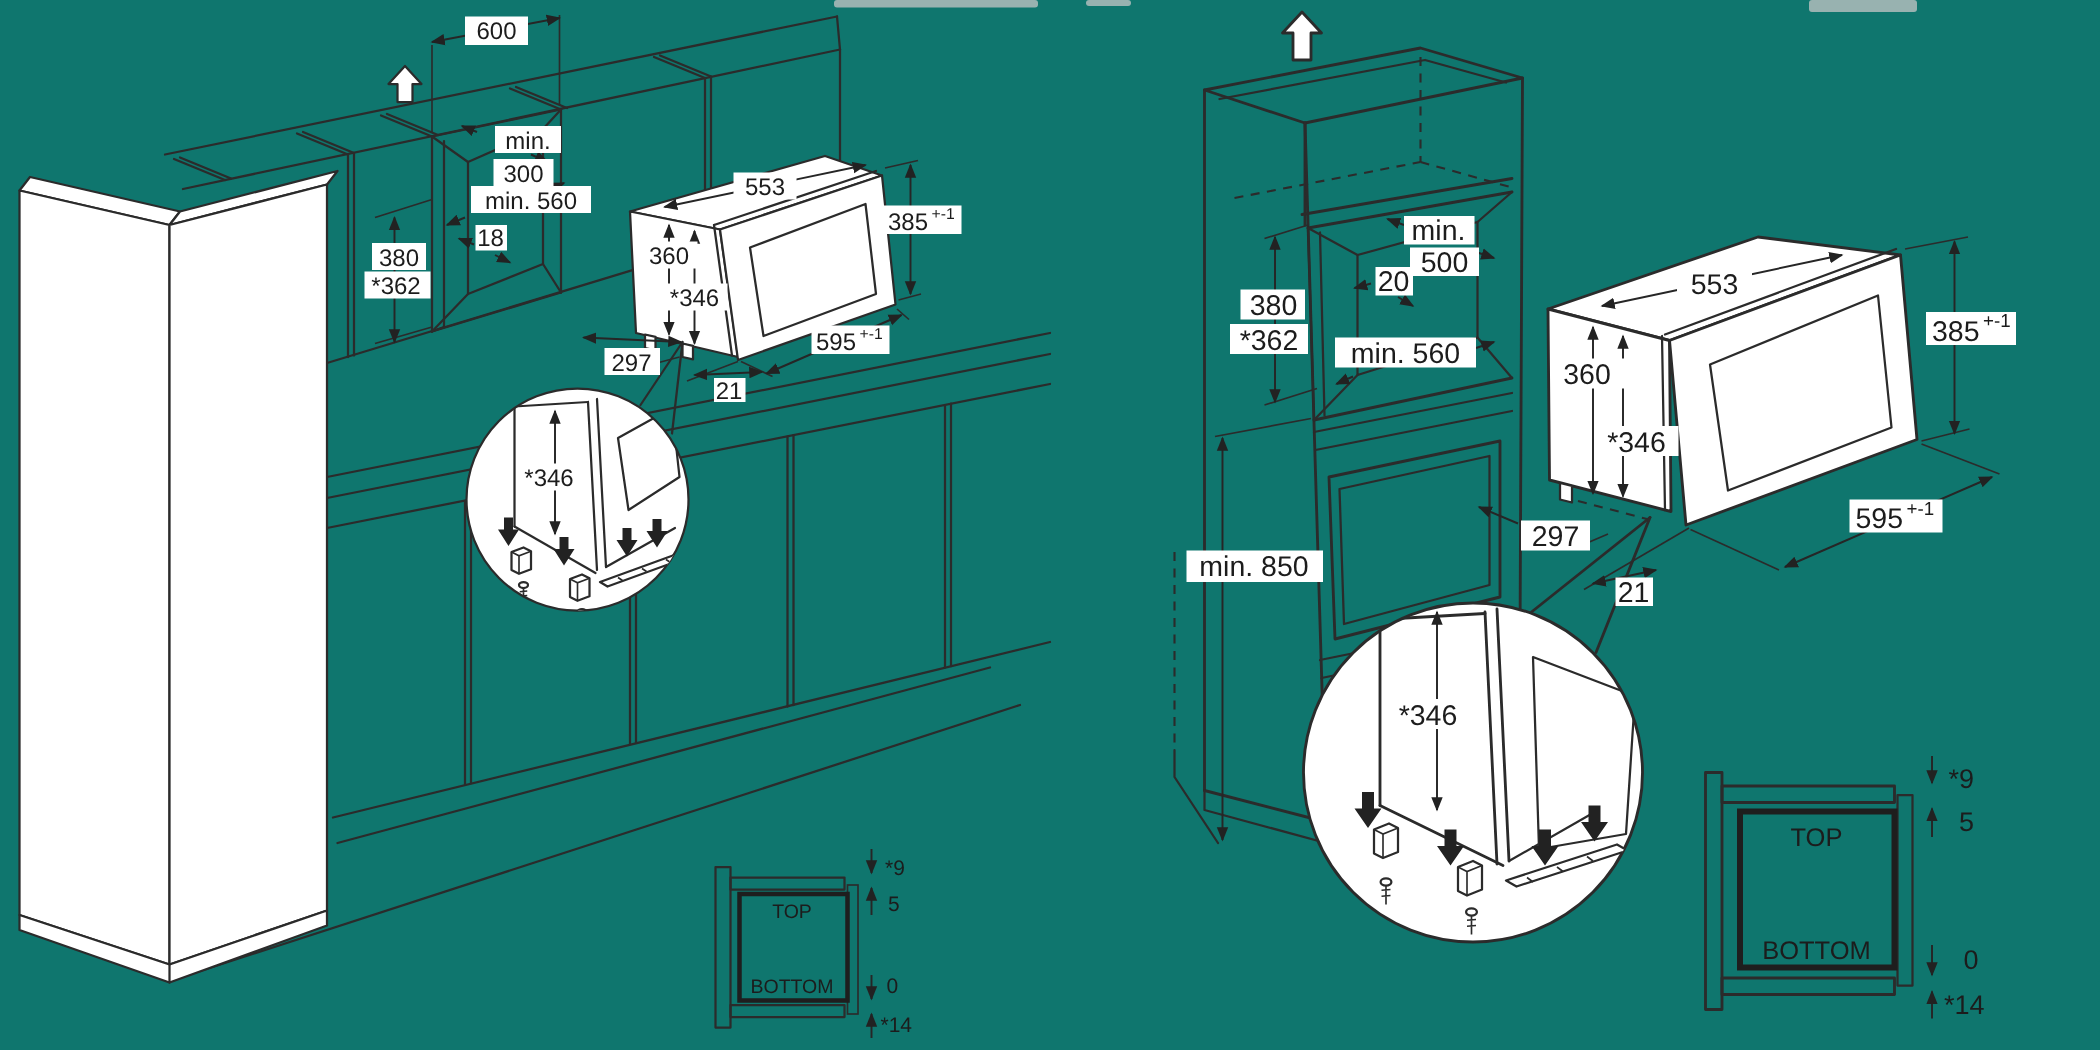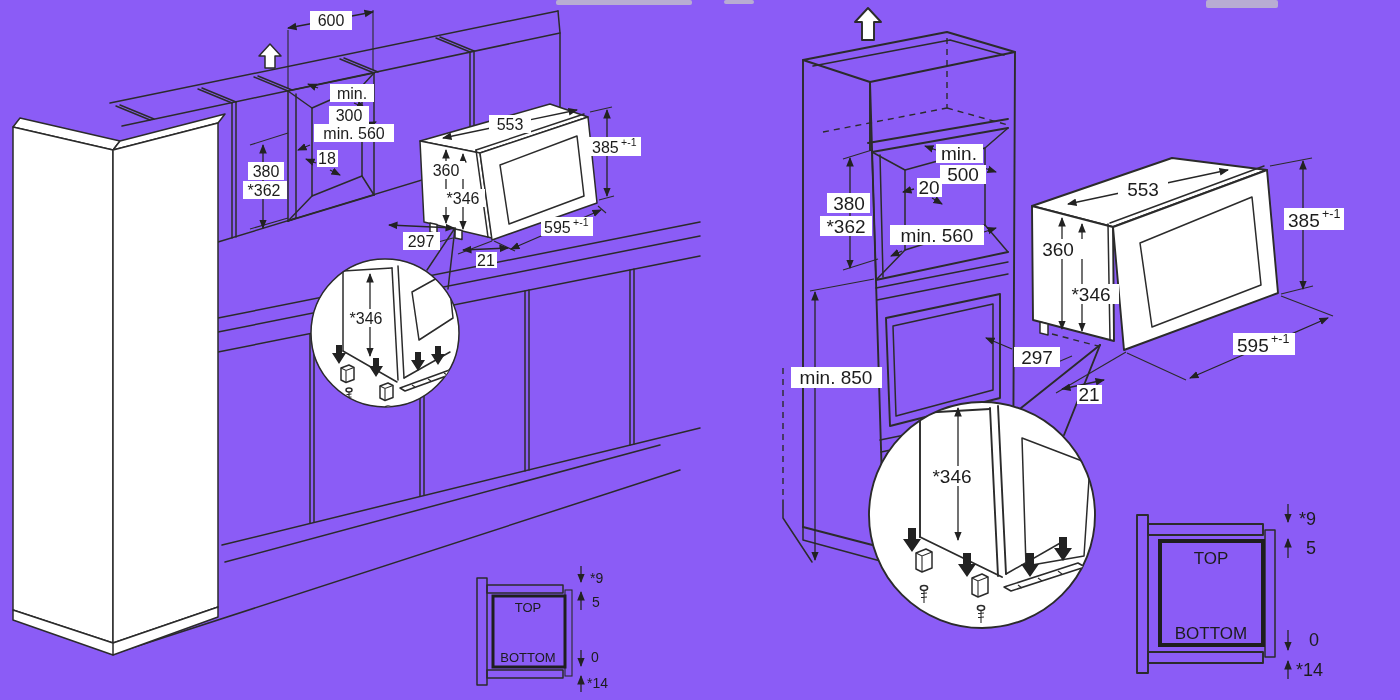--- a/index.html
+++ b/index.html
@@ -1,16 +1,16 @@
 <!DOCTYPE html>
 <html><head>
 <meta charset="utf-8">
 <style>
   html,body{margin:0;padding:0;background:#fff;}
-  #stage{position:relative;width:1400px;height:700px;background:#8b5cf6;overflow:hidden;
+  #stage{position:relative;width:1400px;height:700px;background:#0f766e;overflow:hidden;
          font-family:"Liberation Sans",sans-serif;text-decoration:underline;}
   svg text{font-family:"Liberation Sans",sans-serif;fill:#1c1c1c;}
   .ln{fill:none;stroke:#2b2b2b;stroke-width:1.5;stroke-linejoin:round;stroke-linecap:round;}
   .ln2{fill:none;stroke:#2b2b2b;stroke-width:1.9;stroke-linejoin:round;stroke-linecap:round;}
   .thin{fill:none;stroke:#2b2b2b;stroke-width:1.1;}
   .dim{fill:none;stroke:#262626;stroke-width:1.3;}
   .dsh{fill:none;stroke:#2b2b2b;stroke-width:1.4;stroke-dasharray:6 5;}
   .wfill{fill:#ffffff;stroke:#2b2b2b;stroke-width:1.5;stroke-linejoin:round;}
   .wfill2{fill:#ffffff;stroke:#2b2b2b;stroke-width:1.9;stroke-linejoin:round;}
   .blk{fill:#222;stroke:none;}

